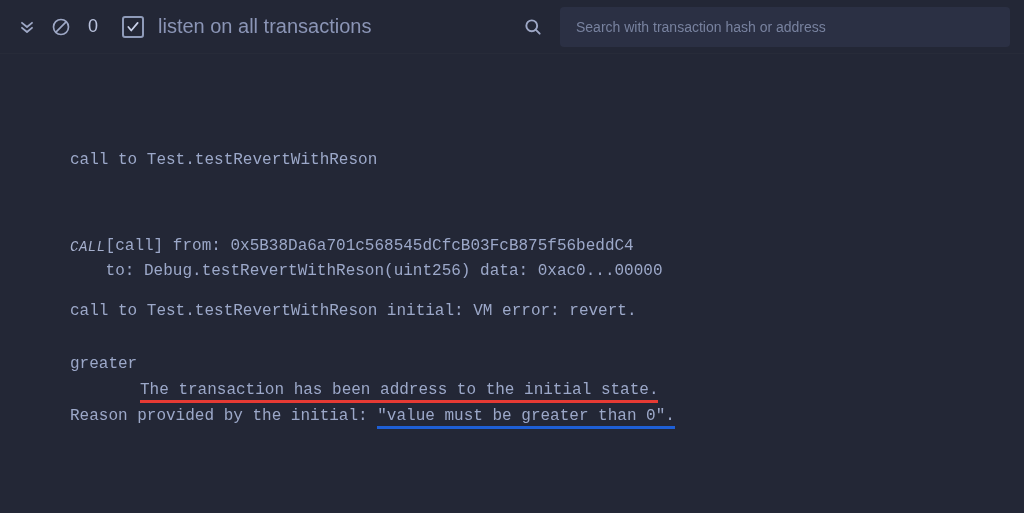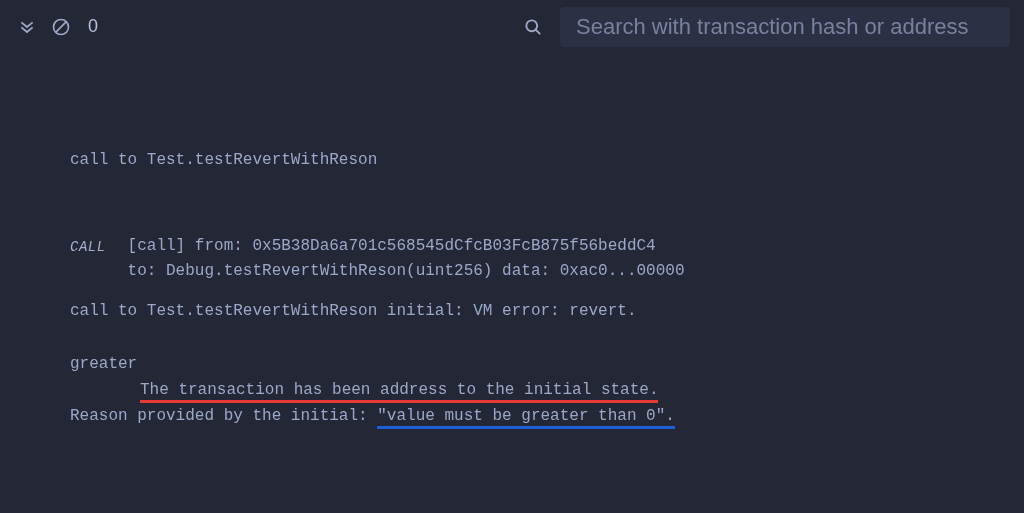--- a/index.html
+++ b/index.html
@@ -63,42 +63,41 @@
     margin-right: 6px;
   }
   .search {
     flex: 0 0 450px;
     height: 40px;
     background: #2b3044;
     border: none;
     border-radius: 4px;
     padding: 0 16px;
     color: #c9d1ea;
-    font-size: 22px;
+    font-size: 14px;
   }
   .search::placeholder { color: #78829f; }
 
   .main {
     padding: 30px 50px 30px 70px;
     font-family: "SFMono-Regular", Consolas, "Liberation Mono", Menlo, monospace;
     font-size: 16px;
     line-height: 1.6;
     color: #9ca8c9;
   }
   .call-hdr {
     margin-top: 64px;
     margin-bottom: 60px;
   }
   .tx-block {
     position: relative;
   }
   .tx-row1 {
     display: flex;
     align-items: flex-start;
-    gap: 22px;
   }
   .badge-call {
     font-style: italic;
     font-size: 14px;
     color: #a6b0ce;
     letter-spacing: 0.5px;
     padding-top: 2px;
   }
   .tx-lines { flex: 1; }
   .right-ctrls {
@@ -153,20 +152,28 @@
     </svg>
   </div>
   <div class="icon-btn">
     <svg viewBox="0 0 24 24" fill="none" stroke="currentColor" stroke-width="2" stroke-linecap="round">
       <circle cx="12" cy="12" r="9"></circle>
       <line x1="6.5" y1="17.5" x2="17.5" y2="6.5"></line>
     </svg>
   </div>
   <div class="count">0</div>
 
+  <div class="chk-wrap">
+    <div class="chk">
+      <svg viewBox="0 0 24 24" fill="none" stroke="currentColor" stroke-width="3" stroke-linecap="round" stroke-linejoin="round">
+        <polyline points="4 12 9 18 20 5"></polyline>
+      </svg>
+    </div>
+    <span class="chk-label">listen on all transactions</span>
+  </div>
 
   <div class="icon-btn search-icon">
     <svg viewBox="0 0 24 24" fill="none" stroke="currentColor" stroke-width="2.3" stroke-linecap="round">
       <circle cx="10.5" cy="10.5" r="6.5"></circle>
       <line x1="20" y1="20" x2="15.2" y2="15.2"></line>
     </svg>
   </div>
   <input class="search" placeholder="Search with transaction hash or address" style="">
 </div>
 

